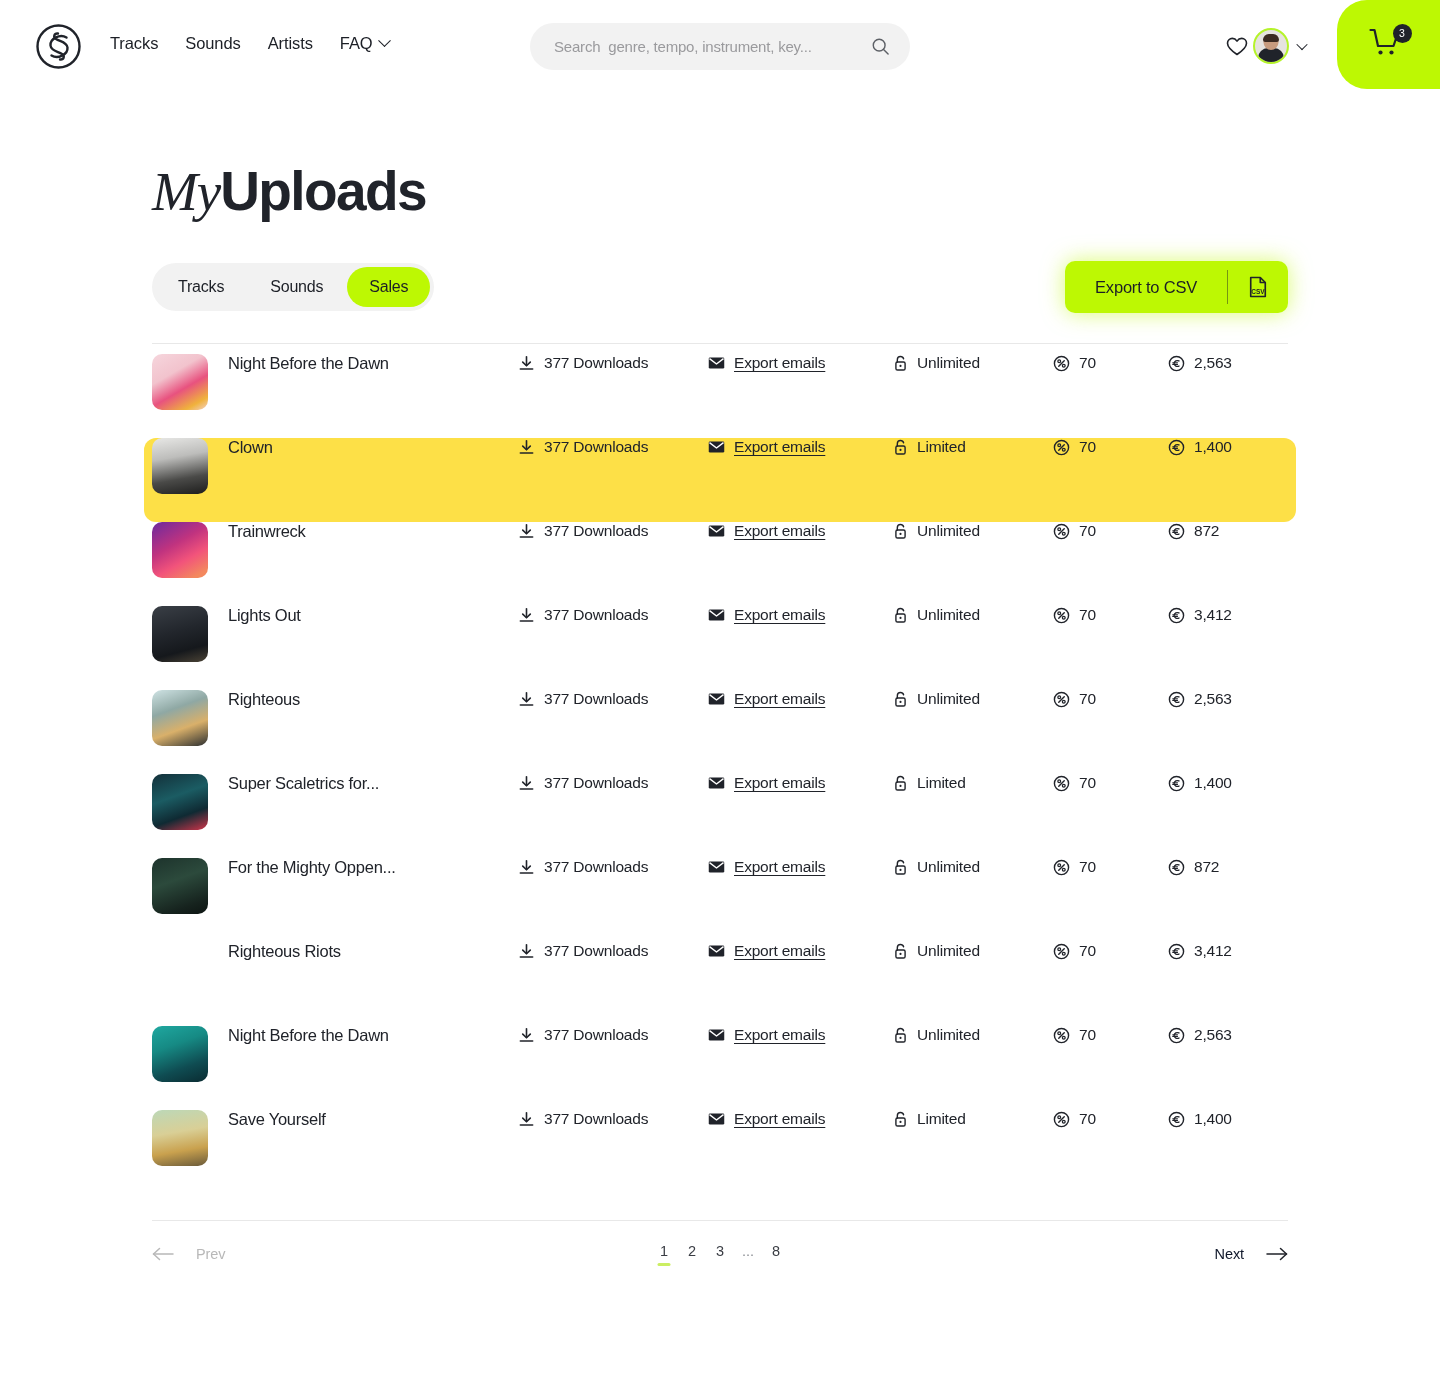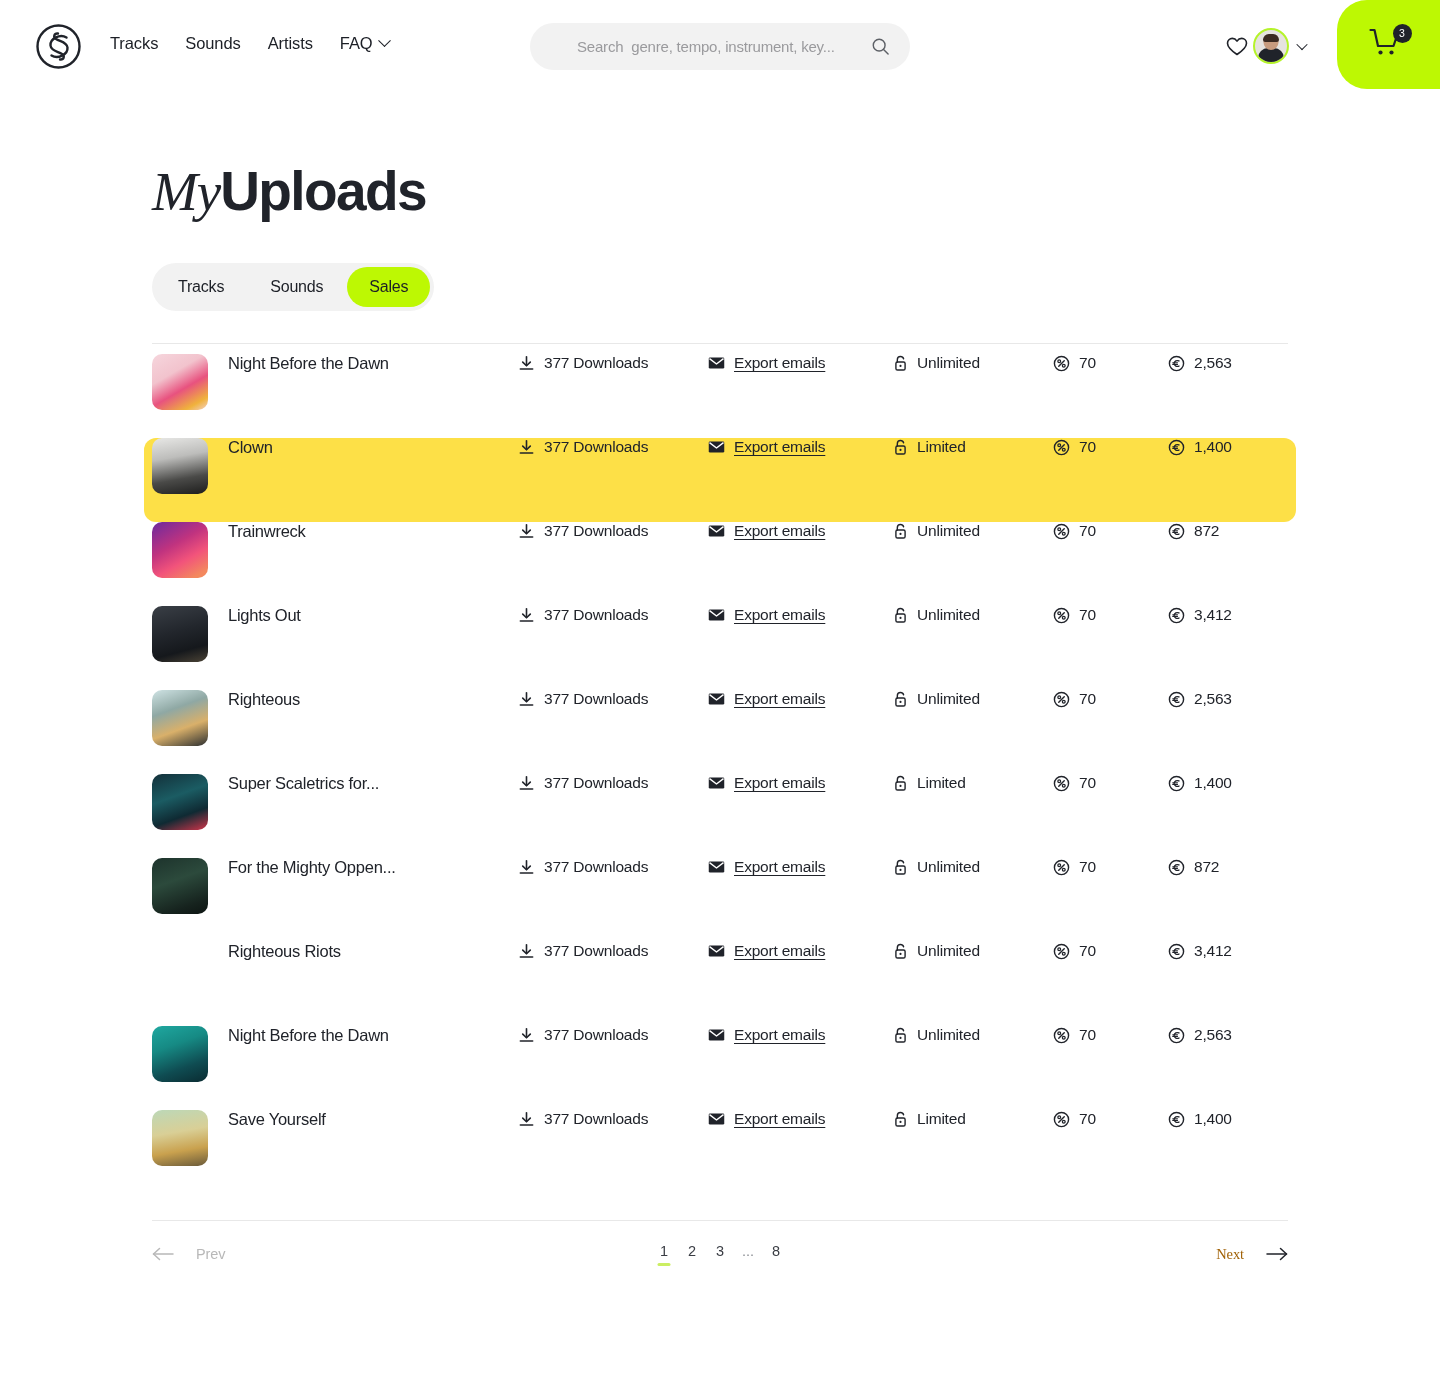--- a/index.html
+++ b/index.html
@@ -72,21 +72,20 @@
   }
   .search-input {
     flex: 1;
     border: none;
     outline: none;
     background: transparent;
     font-family: "Liberation Sans", sans-serif;
     font-size: 15px;
     color: #1c1f26;
     letter-spacing: -0.2px;
-    margin-left: 23px;
   }
   .search-input::placeholder { color: #9a9a9d; }
   .search-icon { width: 19px; height: 19px; flex: none; }
 
   .heart-btn {
     position: absolute;
     right: 191px;
     top: 34px;
     width: 24px;
     height: 24px;
@@ -336,21 +335,21 @@
   }
   .pager-side {
     display: flex;
     align-items: center;
     gap: 22px;
     font-size: 14.5px;
     letter-spacing: -0.1px;
     cursor: pointer;
   }
   .pager-prev { color: #b8b8b8; }
-  .pager-next { color: #a16207; font-family: Liberation Serif, serif; }
+  .pager-next { color: #0f172a; }
 
   .pager-pages {
     position: absolute;
     left: 50%;
     transform: translateX(-50%);
     display: flex;
     align-items: center;
     gap: 15px;
   }
   .pg {
@@ -449,20 +448,31 @@
         <span>Tracks</span>
       </div>
       <div class="tab">
         <span>Sounds</span>
       </div>
       <div class="tab active">
         <span>Sales</span>
       </div>
     </div>
 
+    <div class="export-btn">
+      <span class="export-label">Export to CSV</span>
+      <div class="export-div"></div>
+      <div class="export-icon-box">
+        <svg viewBox="0 0 22 24" width="20" height="22">
+          <path d="M3 1.5 H13.5 L19 7 V22.5 H3 Z" fill="none" stroke="#20232a" stroke-width="1.8" stroke-linejoin="round"></path>
+          <path d="M13.5 1.5 V7 H19" fill="none" stroke="#20232a" stroke-width="1.8" stroke-linejoin="round"></path>
+          <text x="11" y="19.5" font-family="Liberation Sans, sans-serif" font-size="7.2" font-weight="700" text-anchor="middle" fill="#20232a">CSV</text>
+        </svg>
+      </div>
+    </div>
   </div>
 
   <div class="divider"></div>
 
   <div class="rows">
       <div class="row">
         <div class="thumb" style="background:linear-gradient(150deg,#f6d6dd 0%,#f2c3cd 35%,#e8527f 60%,#f0b23c 85%,#f3d2c9 100%)"></div>
         <div class="track-name">Night Before the Dawn</div>
         <div class="cell c-down">
           <svg viewBox="0 0 18 18" width="17" height="17">

